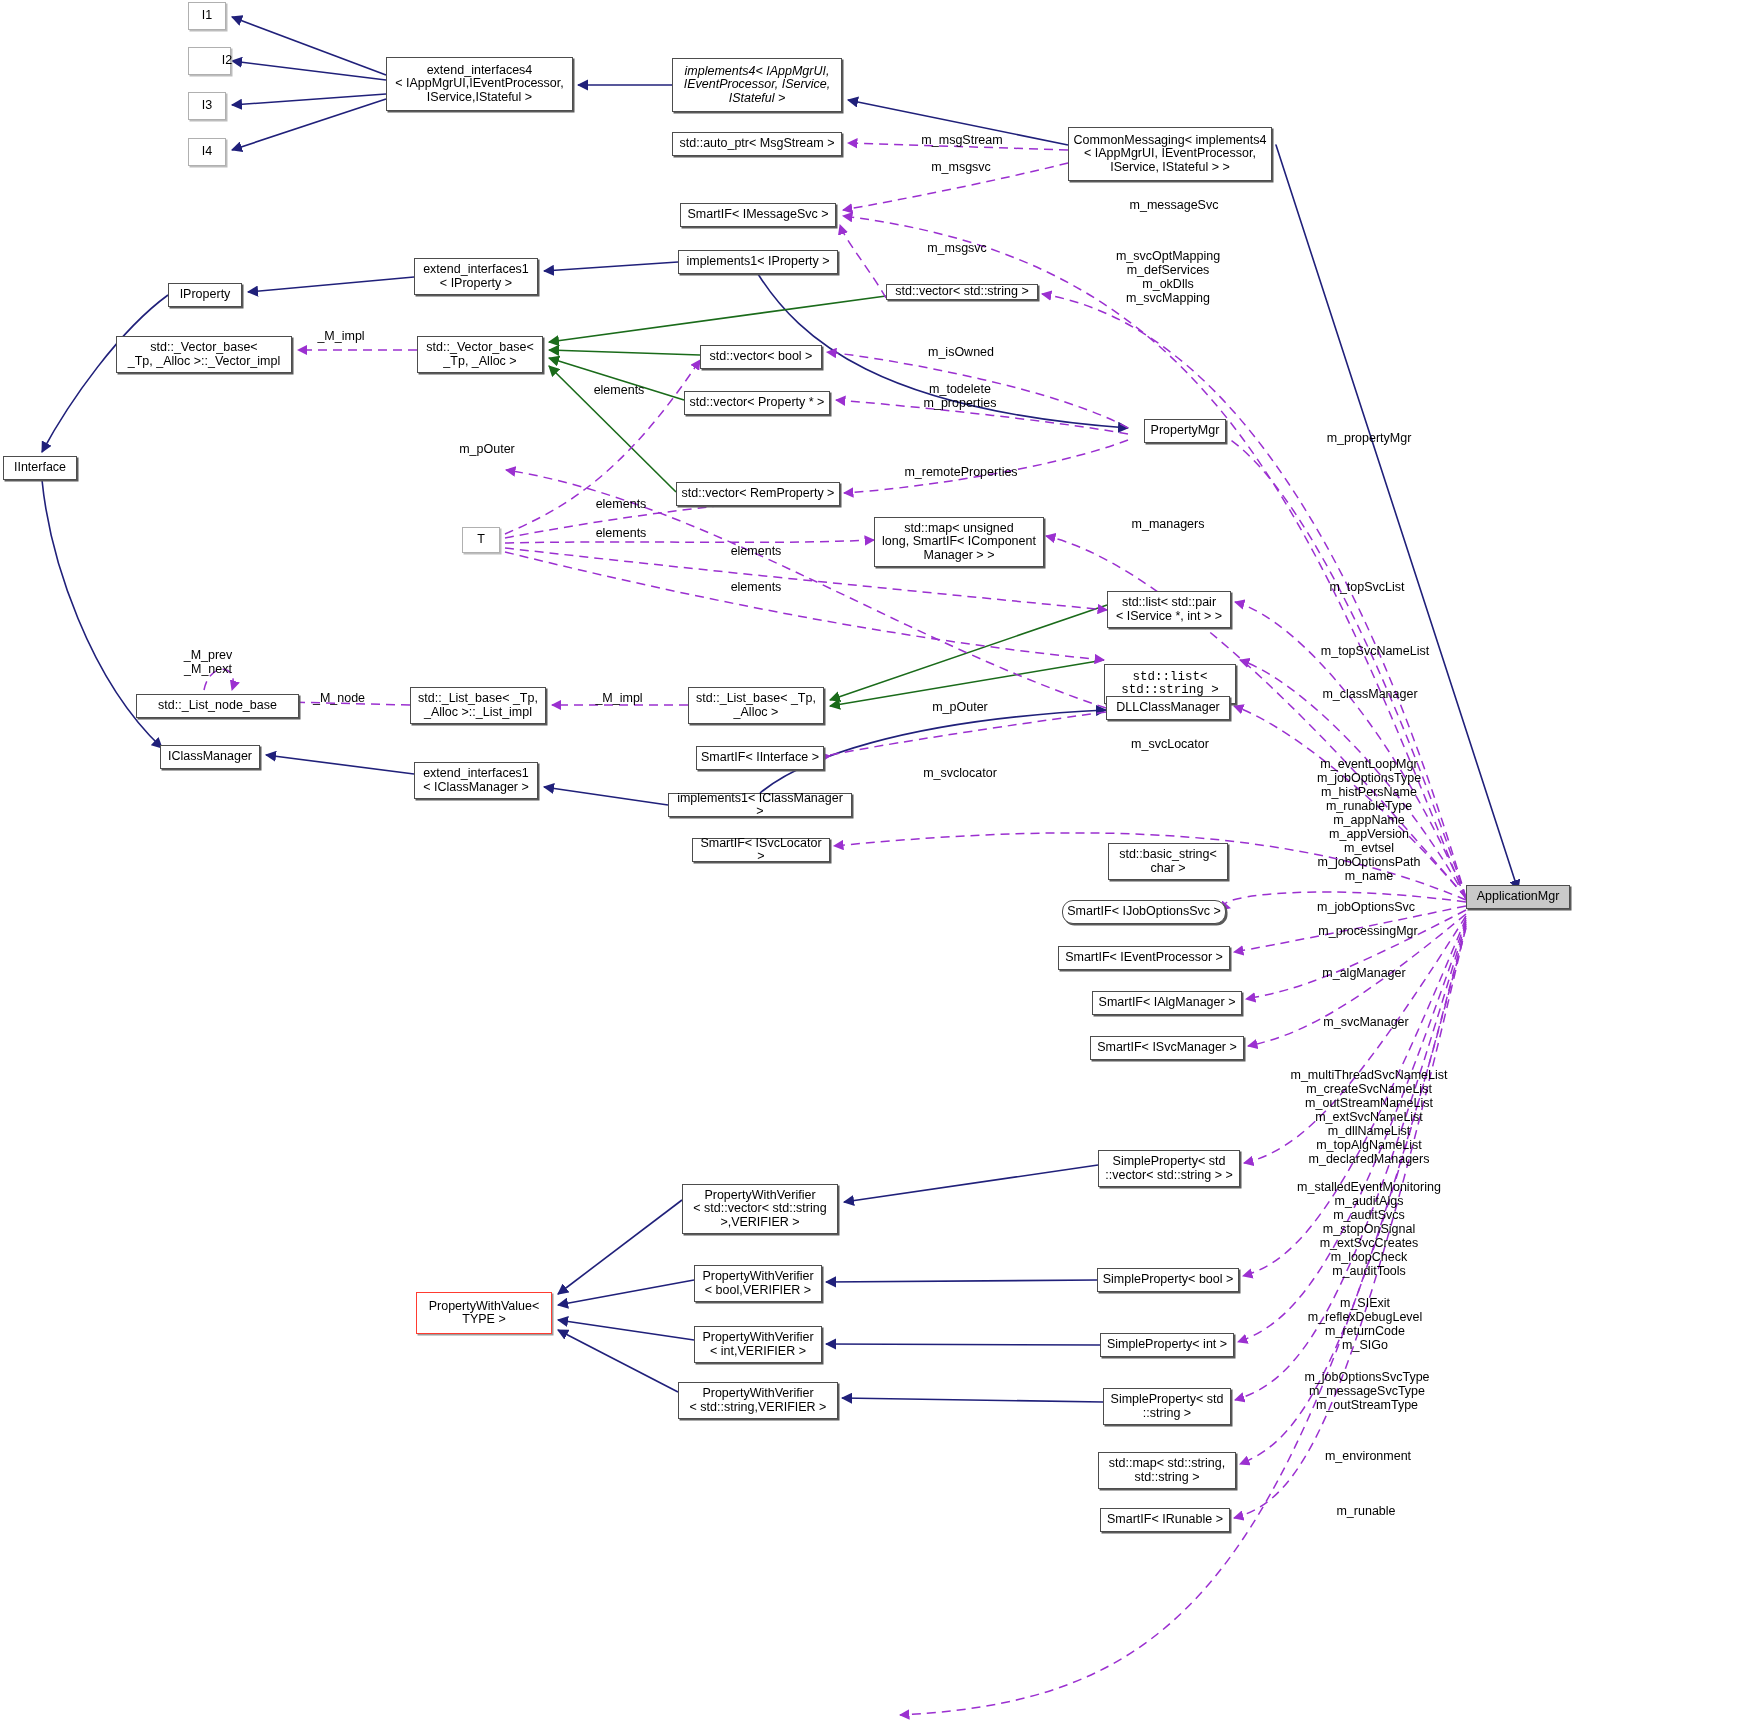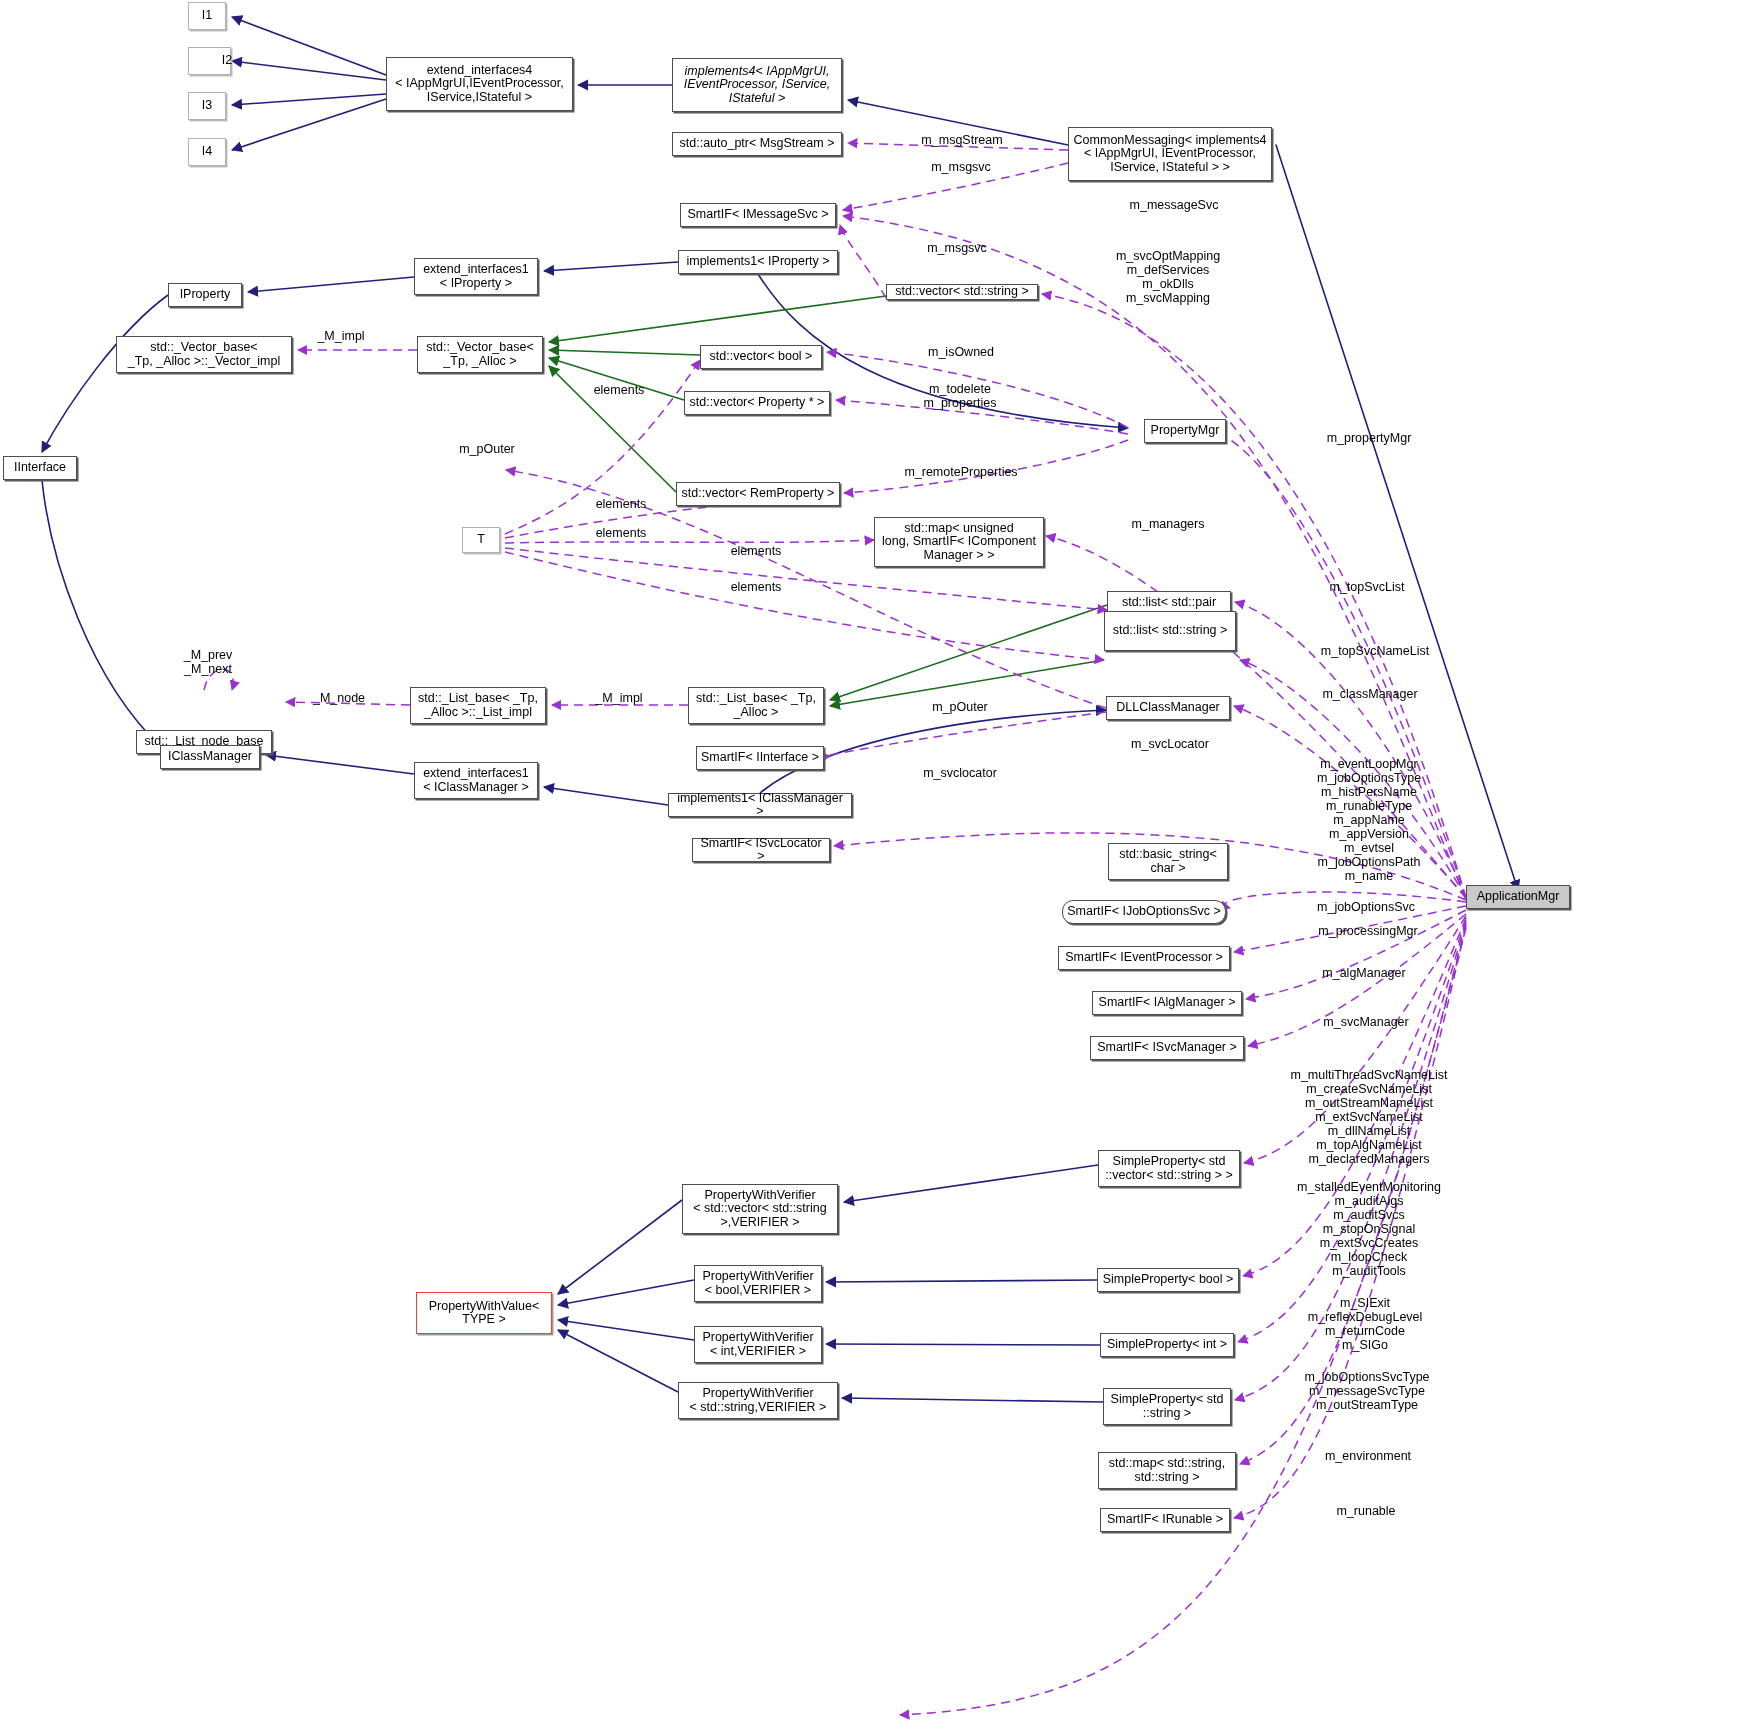--- a/index.html
+++ b/index.html
@@ -160,22 +160,22 @@
       <div class="node" style="left: 684px; top: 391px; width: 146px; height: 24px;">std::vector&lt; Property * &gt;</div>
       <div class="node" style="left: 1128px; top: 419px; width: 82px; height: 24px; margin-left: 16px;">PropertyMgr</div>
       <div class="node" style="left: 3px; top: 456px; width: 74px; height: 24px;">IInterface</div>
       <div class="node" style="left: 676px; top: 482px; width: 164px; height: 24px;">std::vector&lt; RemProperty &gt;</div>
       <div class="node thin" style="left: 462px; top: 527px; width: 38px; height: 26px;">T</div>
       <div class="node" style="left: 874px; top: 517px; width: 170px; height: 50px;">std::map&lt; unsigned
 long, SmartIF&lt; IComponent
 Manager &gt; &gt;</div>
       <div class="node" style="left: 1107px; top: 591px; width: 124px; height: 37px;">std::list&lt; std::pair
 &lt; IService *, int &gt; &gt;</div>
-      <div class="node" style="left: 1104px; top: 611px; width: 132px; height: 40px;">std::list&lt; std::string &gt;</div>
-      <div class="node" style="left: 136px; top: 694px; width: 136px; height: 24px; margin-top: 36px;">std::_List_node_base</div>
+      <div class="node" style="left: 1104px; top: 664px; width: 132px; height: 40px; font-family: Liberation Mono, monospace;">std::list&lt; std::string &gt;</div>
+      <div class="node" style="left: 136px; top: 694px; width: 163px; height: 24px;">std::_List_node_base</div>
       <div class="node" style="left: 410px; top: 687px; width: 136px; height: 37px;">std::_List_base&lt; _Tp,
 _Alloc &gt;::_List_impl</div>
       <div class="node" style="left: 688px; top: 687px; width: 136px; height: 37px;">std::_List_base&lt; _Tp,
 _Alloc &gt;</div>
       <div class="node" style="left: 1106px; top: 696px; width: 124px; height: 24px;">DLLClassManager</div>
       <div class="node" style="left: 696px; top: 746px; width: 128px; height: 24px;">SmartIF&lt; IInterface &gt;</div>
       <div class="node" style="left: 160px; top: 745px; width: 100px; height: 24px;">IClassManager</div>
       <div class="node" style="left: 414px; top: 762px; width: 124px; height: 37px;">extend_interfaces1
 &lt; IClassManager &gt;</div>
       <div class="node" style="left: 668px; top: 793px; width: 184px; height: 24px;">implements1&lt; IClassManager &gt;</div>

